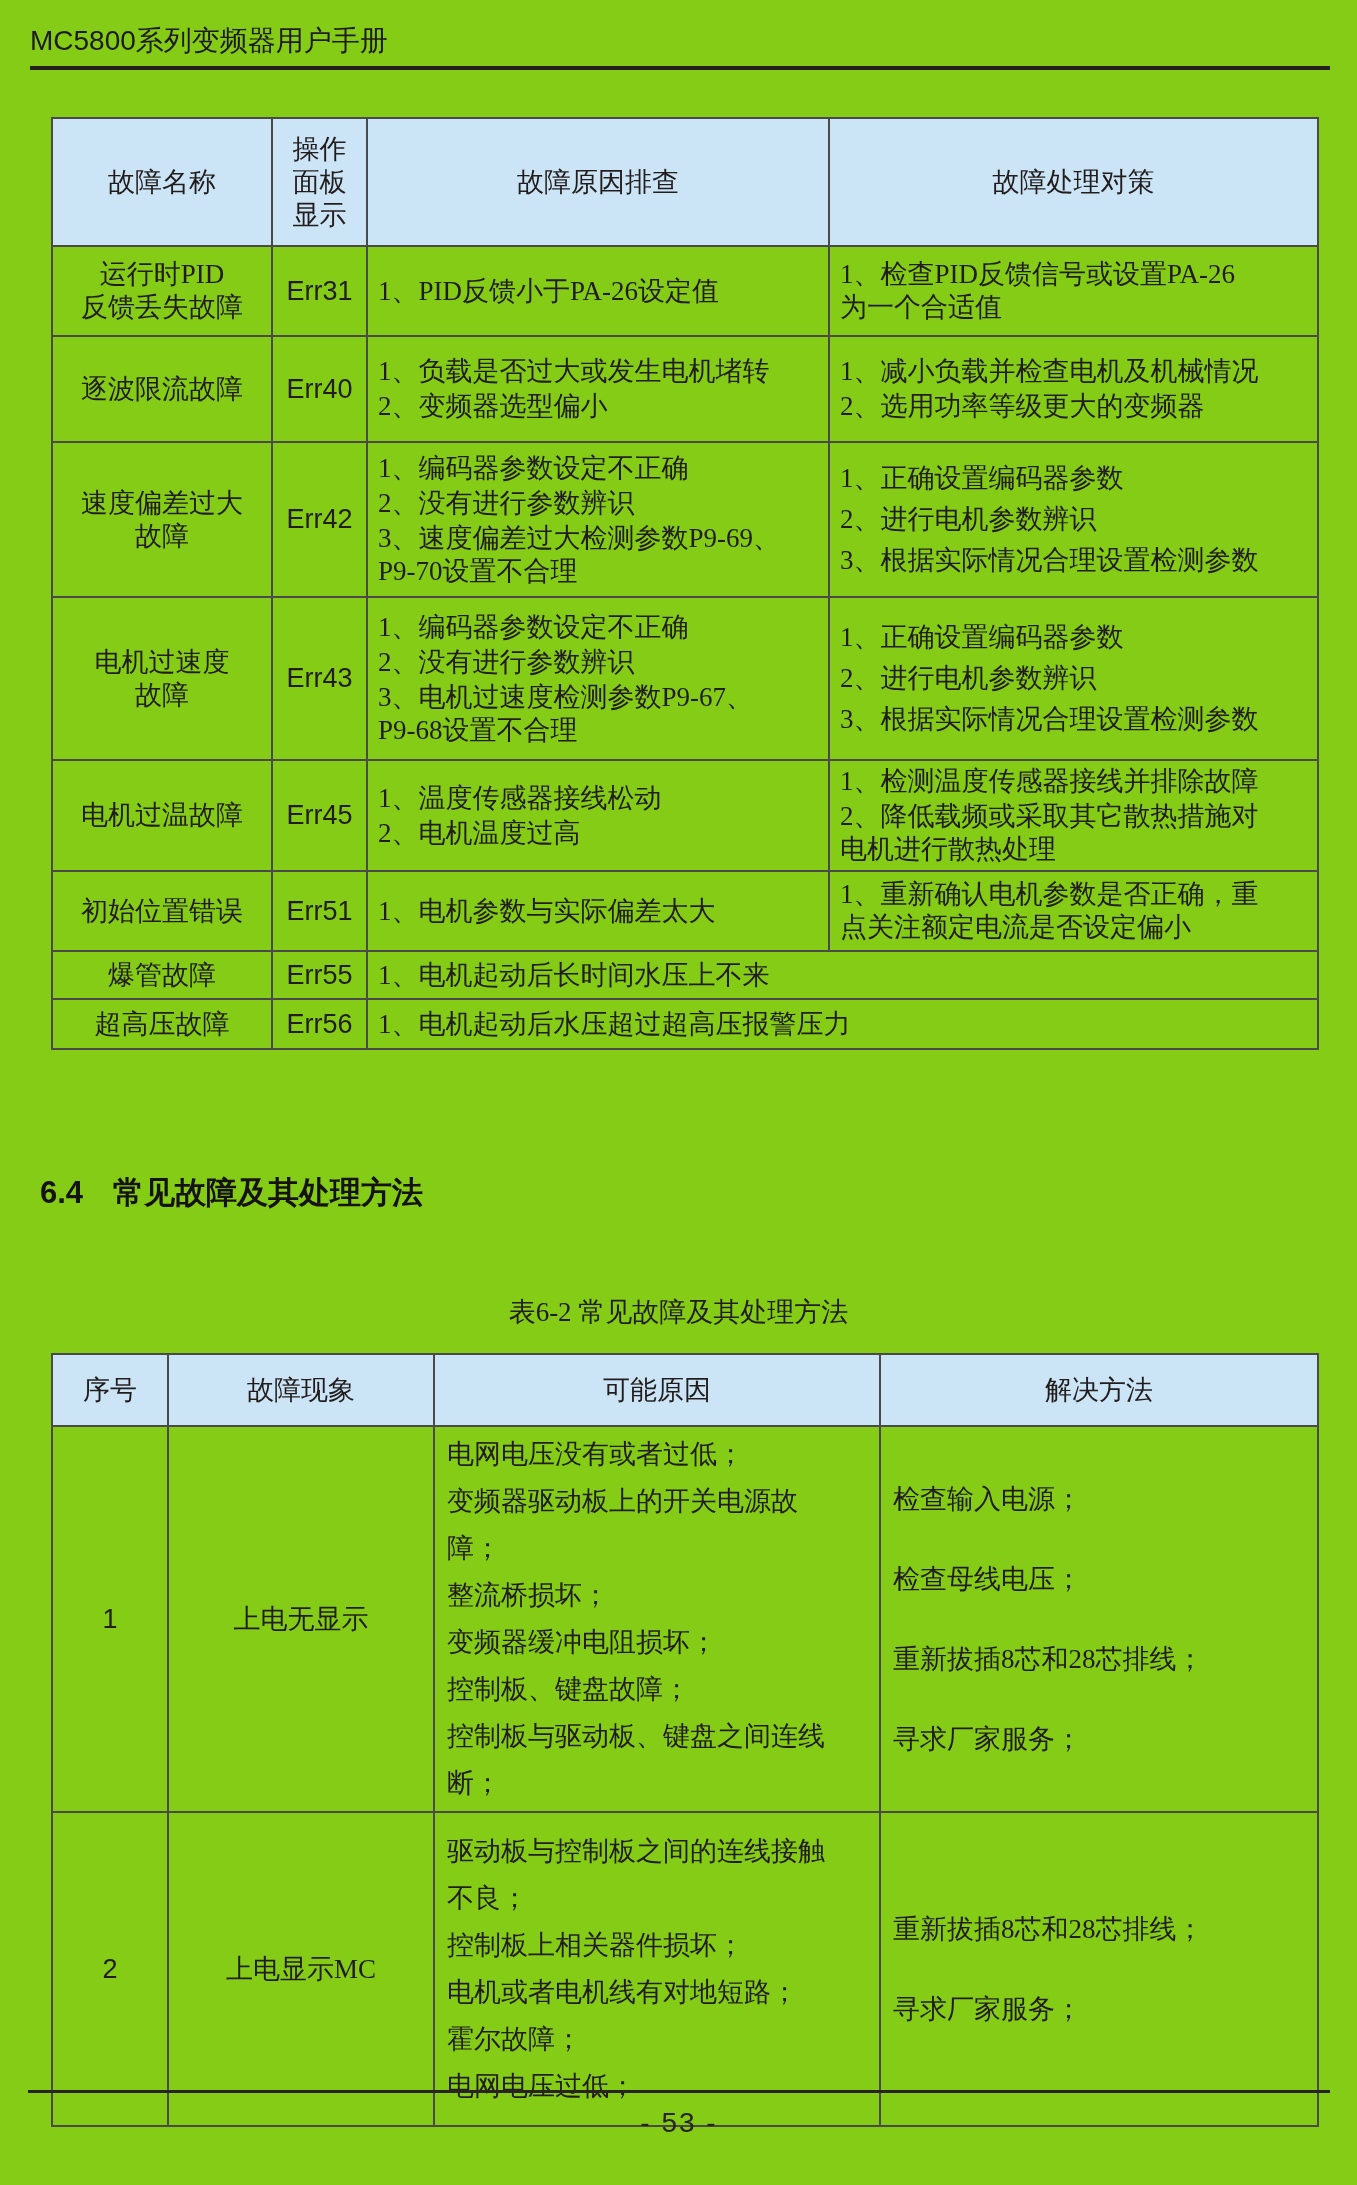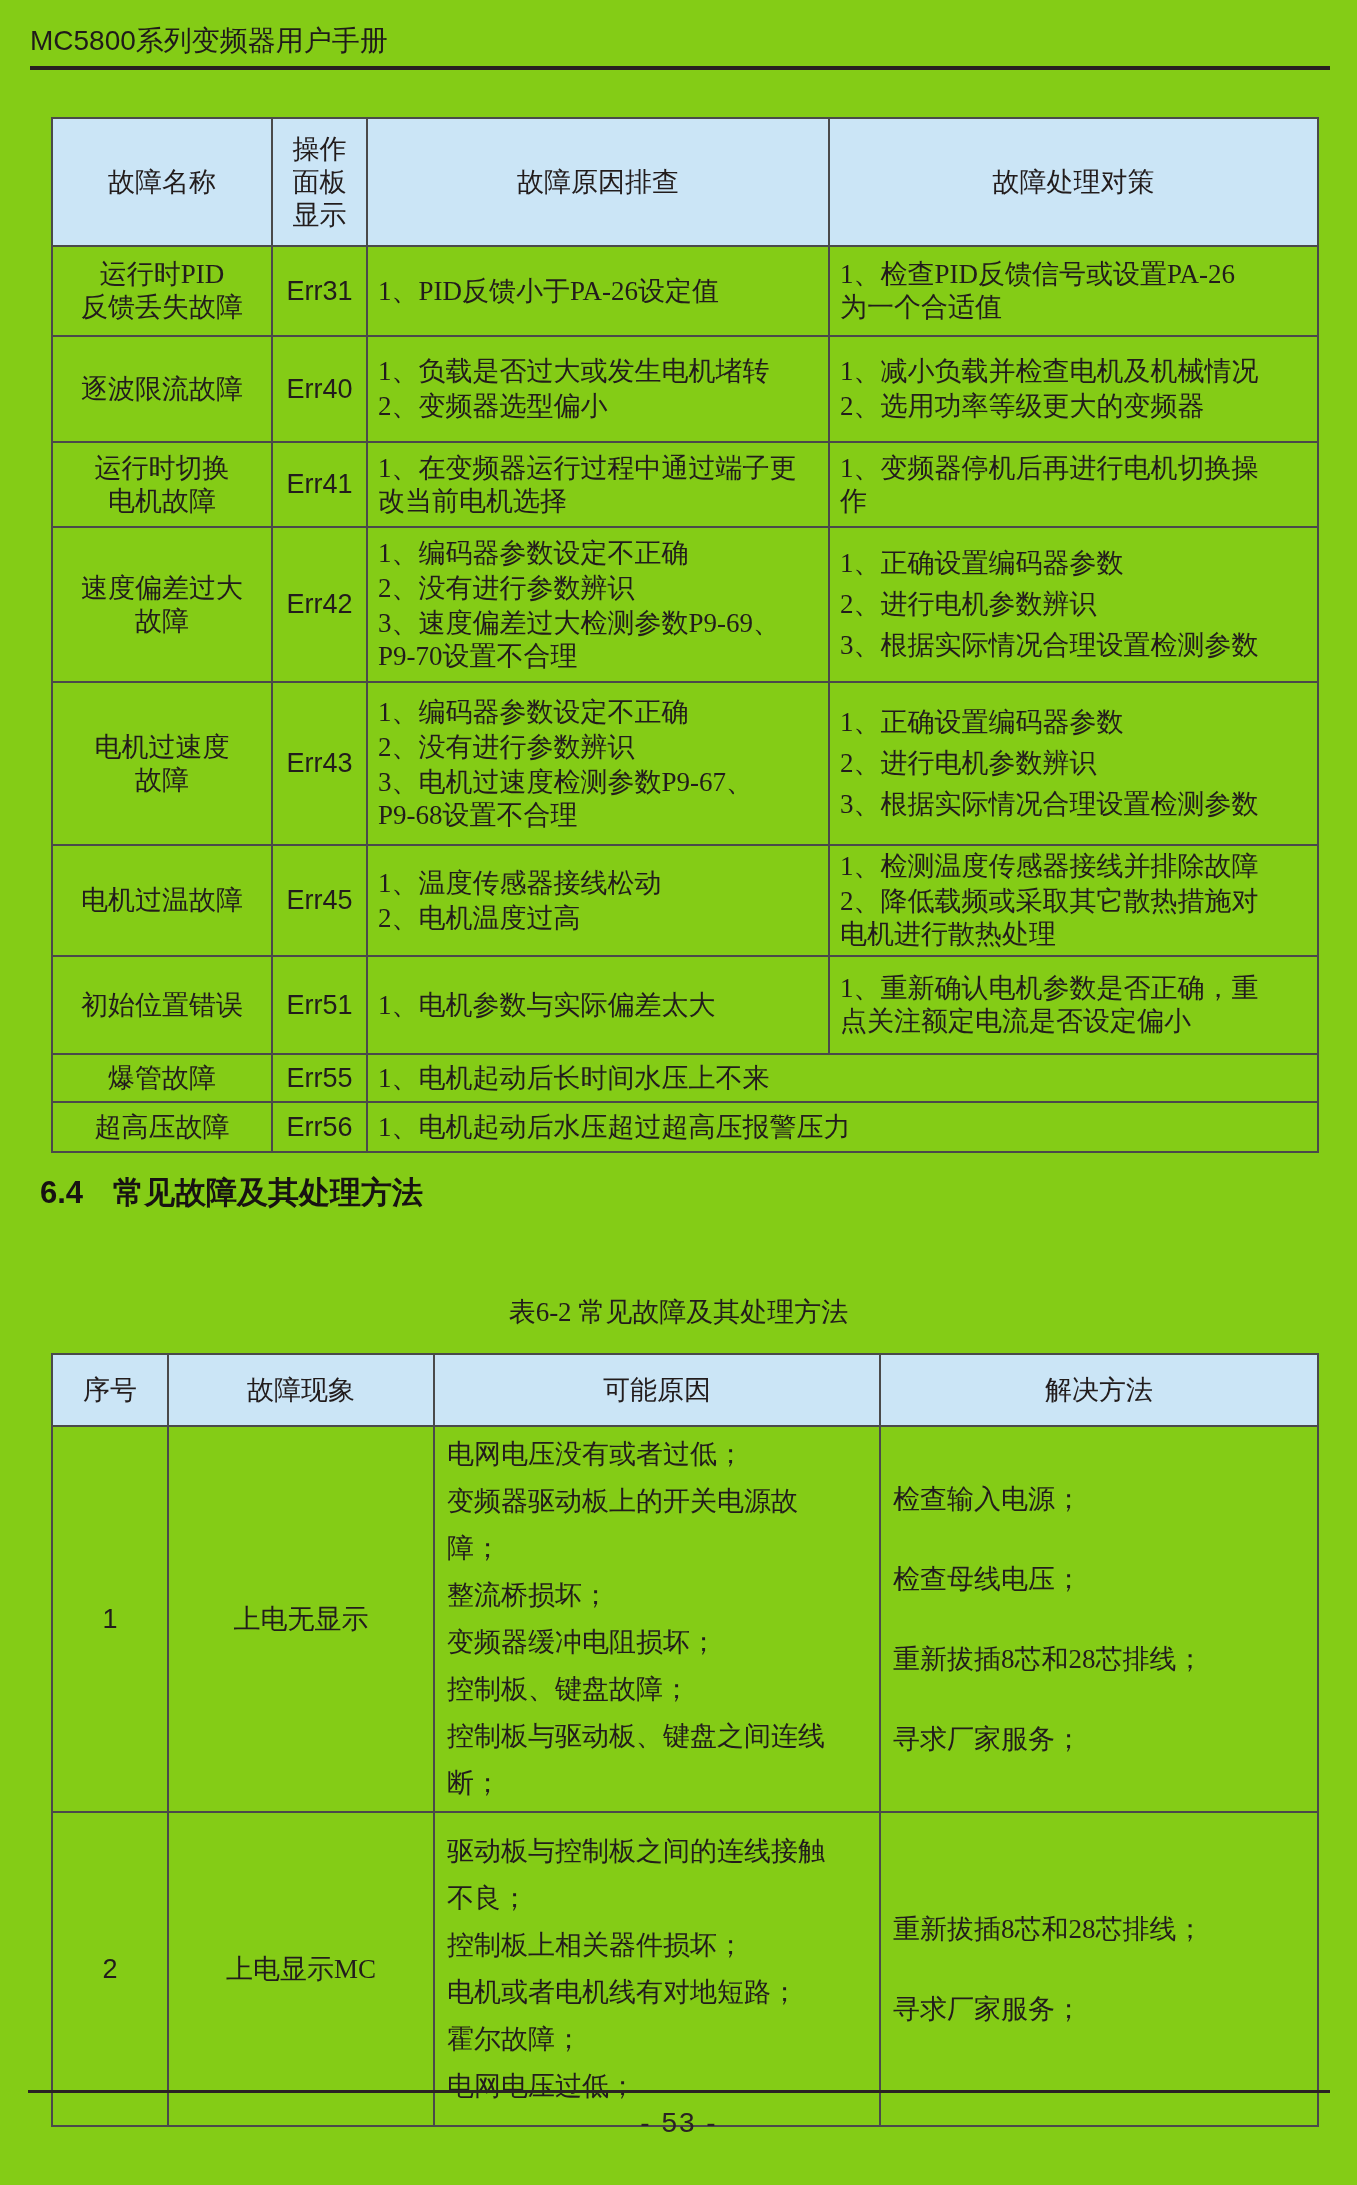--- a/index.html
+++ b/index.html
@@ -133,33 +133,20 @@
       <td class="cause">
         <div class="item pre">1、负载是否过大或发生电机堵转</div>
         <div class="item pre">2、变频器选型偏小</div>
       </td>
       <td class="action">
         <div class="item pre">1、减小负载并检查电机及机械情况</div>
         <div class="item pre">2、选用功率等级更大的变频器</div>
       </td>
     </tr>
 
-    <tr style="height:85px">
-      <td class="name pre">运行时切换
-电机故障</td>
-      <td class="code">Err41</td>
-      <td class="cause">
-        <div class="item pre">1、在变频器运行过程中通过端子更
-改当前电机选择</div>
-      </td>
-      <td class="action">
-        <div class="item pre">1、变频器停机后再进行电机切换操
-作</div>
-      </td>
-    </tr>
 
     <tr style="height:155px">
       <td class="name pre">速度偏差过大
 故障</td>
       <td class="code">Err42</td>
       <td class="cause">
         <div class="item pre">1、编码器参数设定不正确</div>
         <div class="item pre">2、没有进行参数辨识</div>
         <div class="item pre">3、速度偏差过大检测参数P9-69、
 P9-70设置不合理</div>
@@ -195,21 +182,21 @@
         <div class="item pre">1、温度传感器接线松动</div>
         <div class="item pre">2、电机温度过高</div>
       </td>
       <td class="action">
         <div class="item pre">1、检测温度传感器接线并排除故障</div>
         <div class="item pre">2、降低载频或采取其它散热措施对
 电机进行散热处理</div>
       </td>
     </tr>
 
-    <tr style="height:98px">
+    <tr style="height:80px">
       <td class="name pre">初始位置错误</td>
       <td class="code">Err51</td>
       <td class="cause">
         <div class="item pre">1、电机参数与实际偏差太大</div>
       </td>
       <td class="action">
         <div class="item pre">1、重新确认电机参数是否正确，重
 点关注额定电流是否设定偏小</div>
       </td>
     </tr>

